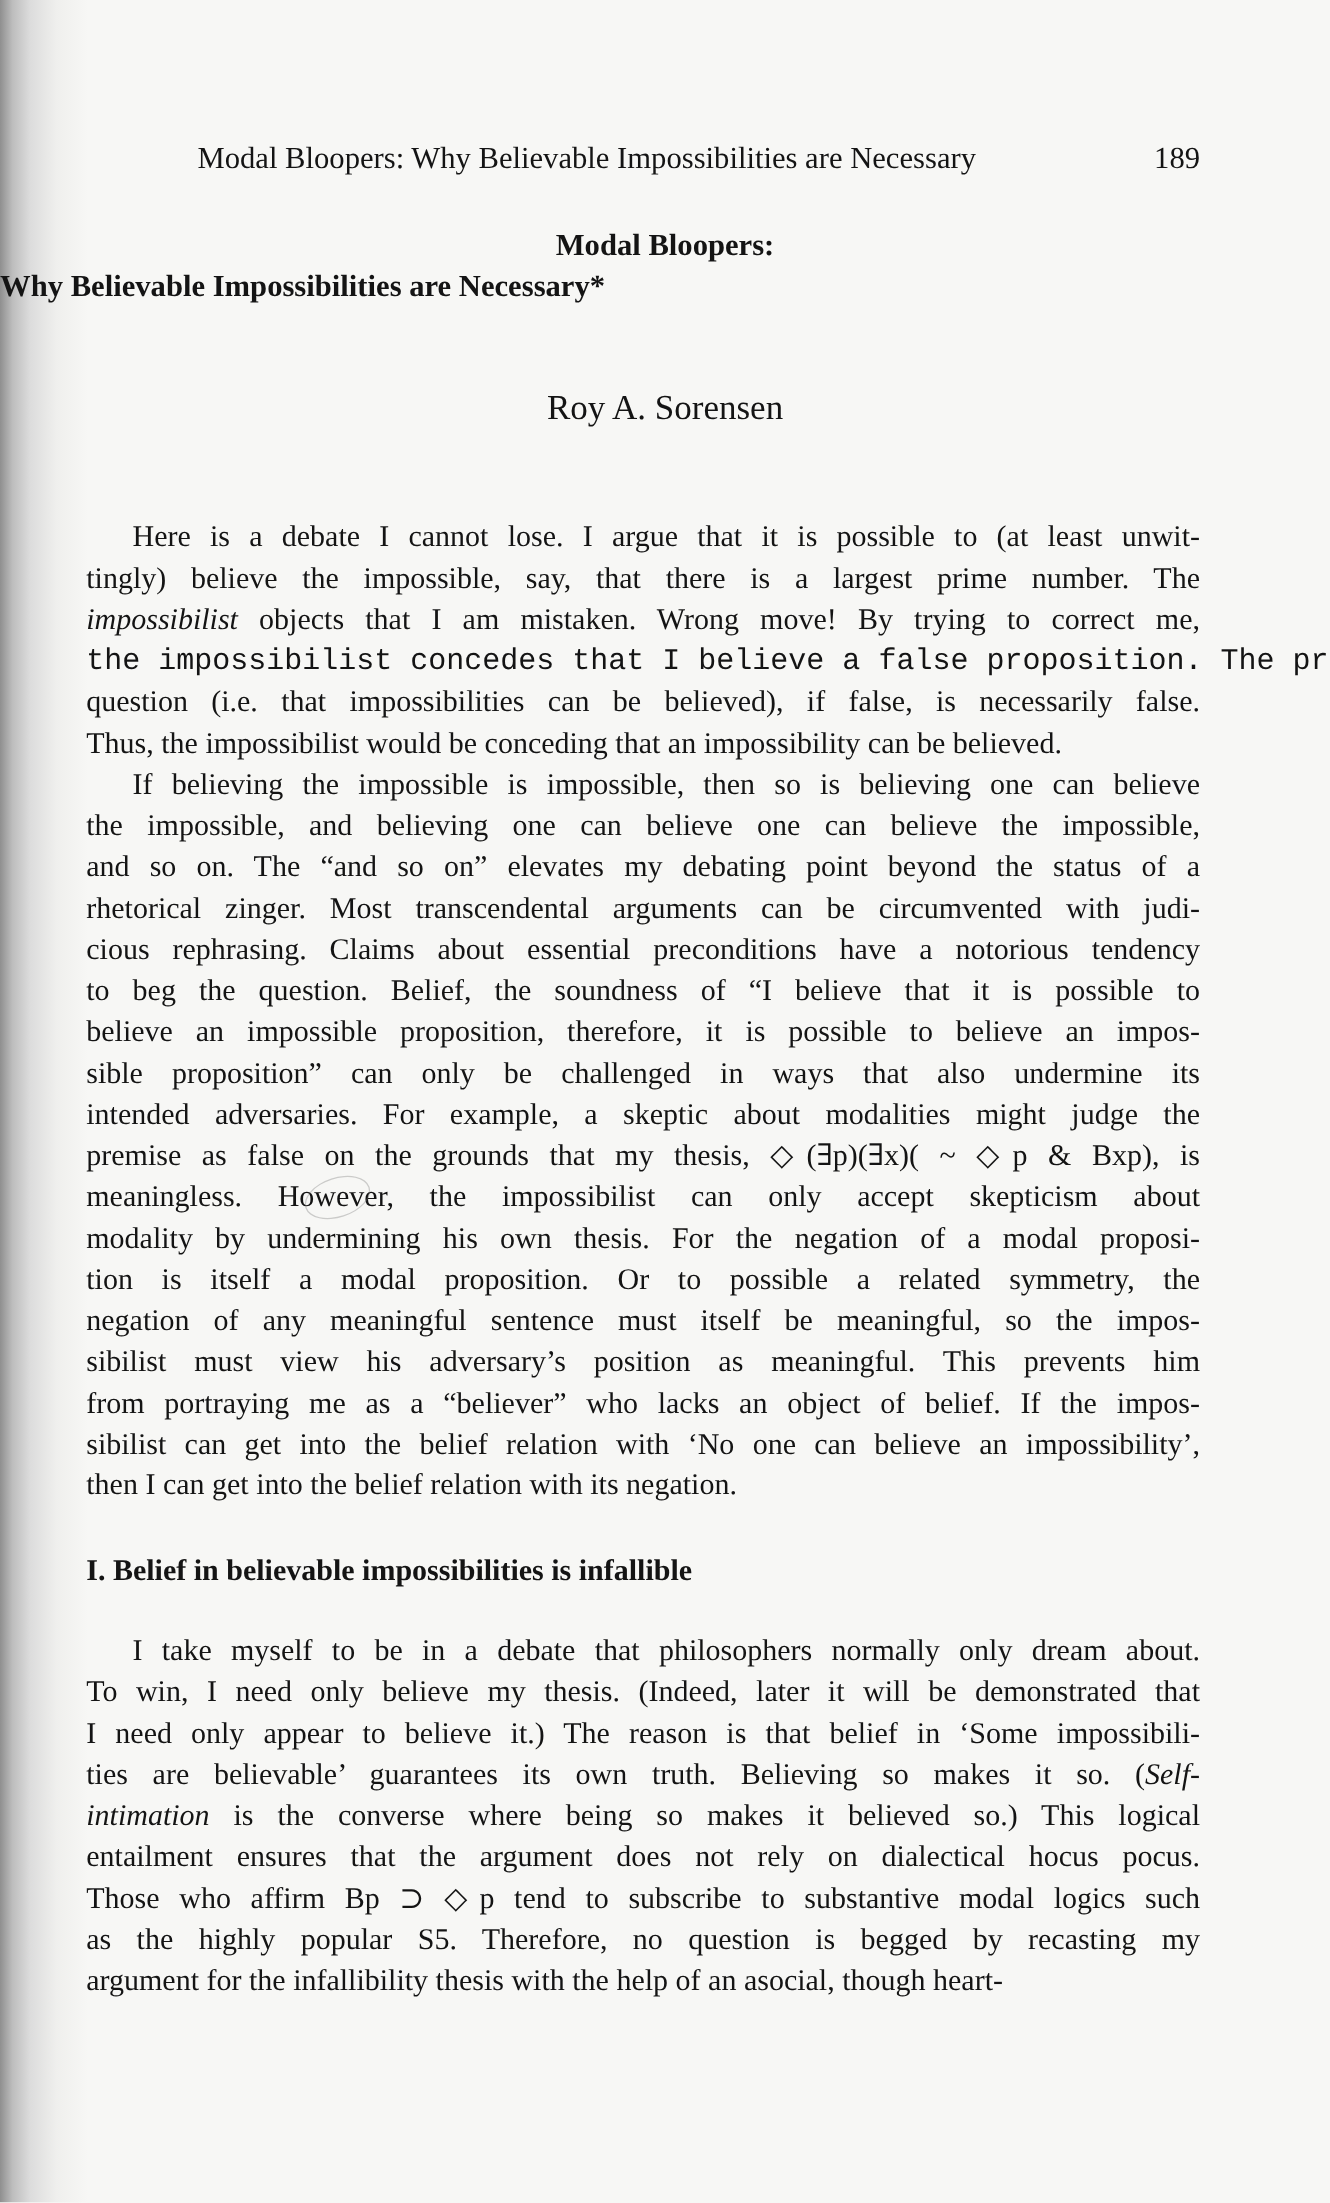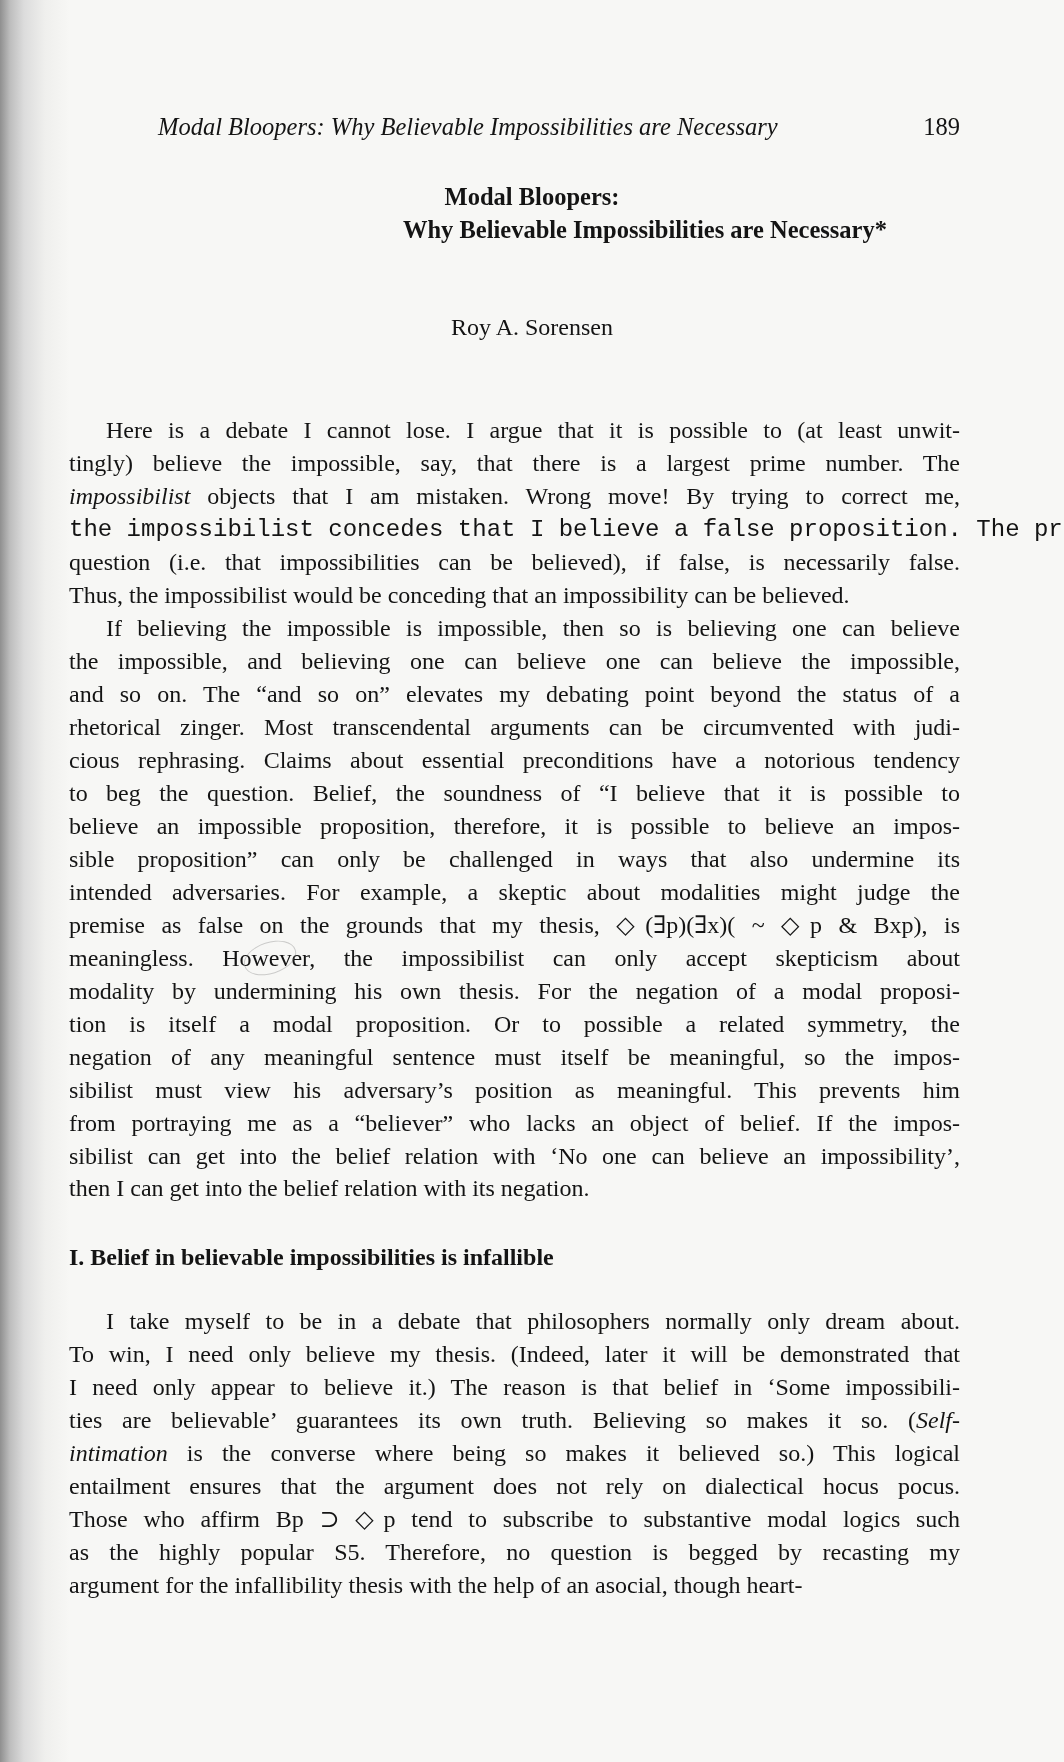--- a/index.html
+++ b/index.html
@@ -23,48 +23,47 @@
     }
     .running-head {
       position: absolute;
       top: 112px;
       left: 158px;
       width: 802px;
       font-size: 24.5px;
       line-height: 30px;
     }
     .running-head .rh-title {
-      font-style: italic;
       position: absolute;
       left: 0;
     }
     .running-head .rh-page {
       position: absolute;
       right: 0;
     }
     .title-block {
       position: absolute;
       top: 180px;
       left: 0;
       width: 1064px;
       text-align: center;
       font-weight: bold;
       font-size: 24.5px;
       line-height: 33px;
     }
     .title-block .t1 { position: absolute; top: 0; left: 420px; width: 180px; text-align: center; }
-    .title-block .t2 { position: absolute; top: 33px; left: 0; width: 857px; text-align: right; padding-left: 30px; }
+    .title-block .t2 { position: absolute; top: 33px; left: 0; width: 857px; text-align: left; }
     .title-block .t1 { left: 0; width: 1064px; }
     .author {
       position: absolute;
       top: 312px;
       left: 0;
       width: 1064px;
       text-align: center;
-      font-size: 24px;
+      font-size: 28px;
       line-height: 30px;
     }
     .body-text {
       position: absolute;
       left: 69px;
       width: 891px;
       font-size: 24px;
     }
     .line {
       position: absolute;

